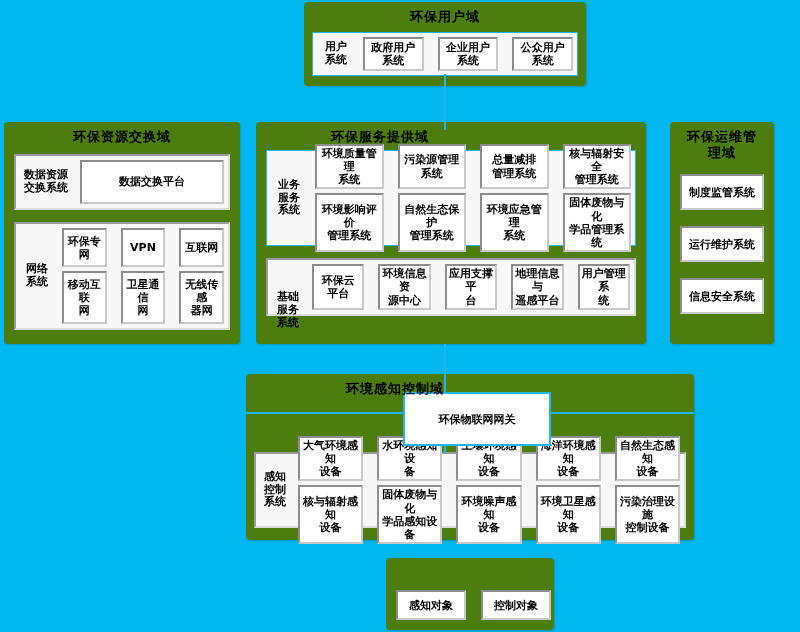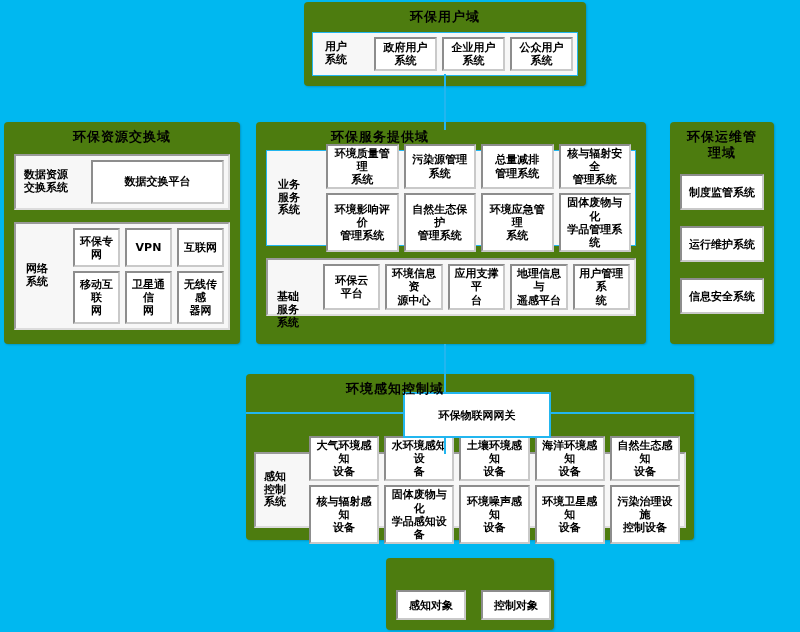--- a/index.html
+++ b/index.html
@@ -72,23 +72,22 @@
     flex: 1 1 auto;
     display: flex;
     flex-direction: column;
     justify-content: center;
     gap: 4px;
     padding: 4px 4px;
   }
 
   .row {
     display: flex;
-    gap: 5px;
+    gap: 14px;
     flex: 1 1 auto;
-    margin-left: 11px;
   }
 
   
   .node {
     background: #ffffff;
     border: 2px solid;
     border-color: #8d8d8d #c9c9c9 #c9c9c9 #8d8d8d;
     display: flex;
     align-items: center;
     justify-content: center;
@@ -151,21 +150,21 @@
     text-align: center; font-size: 11px; font-weight: bold; color: #000;
   }
   #om-node-1 { top: 52px; }
   #om-node-2 { top: 104px; }
   #om-node-3 { top: 156px; }
 
   
   #perception-domain { left: 246px; top: 374px; width: 448px; height: 166px; }
   #gateway-box {
     position: absolute;
-    left: 157px; top: 18px; width: 148px; height: 46px;
+    left: 157px; top: 18px; width: 148px; height: 54px;
     background: #fff;
     border: 2px solid #22b6ef;
     display: flex; align-items: center; justify-content: center;
     font-size: 11px; font-weight: bold; color: #000;
     z-index: 3;
   }
   #percep-group { left: 8px; top: 78px; width: 432px; height: 76px; }
   #percep-group .group-label { width: 38px; }
 
   

